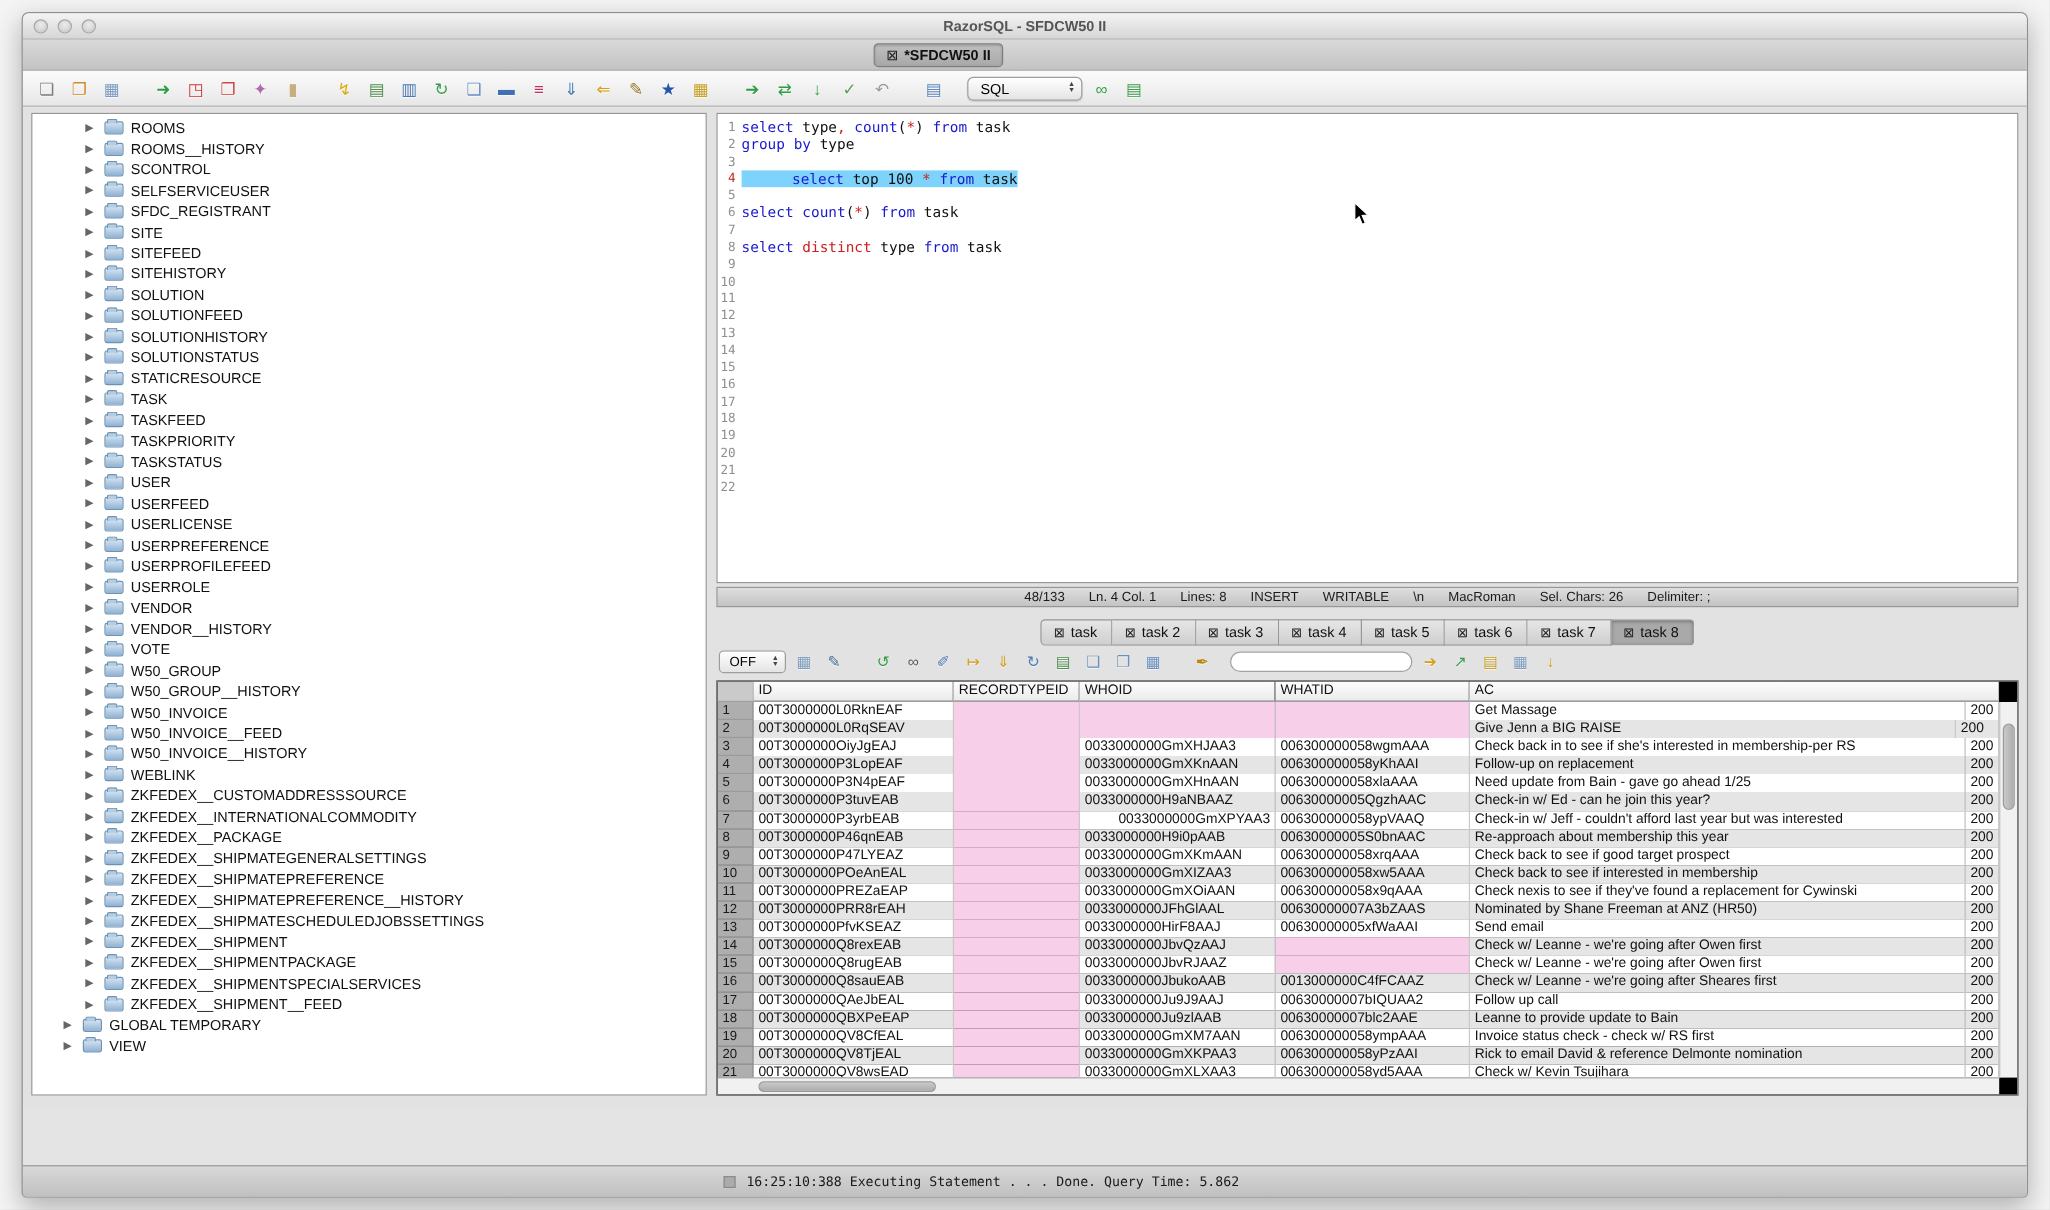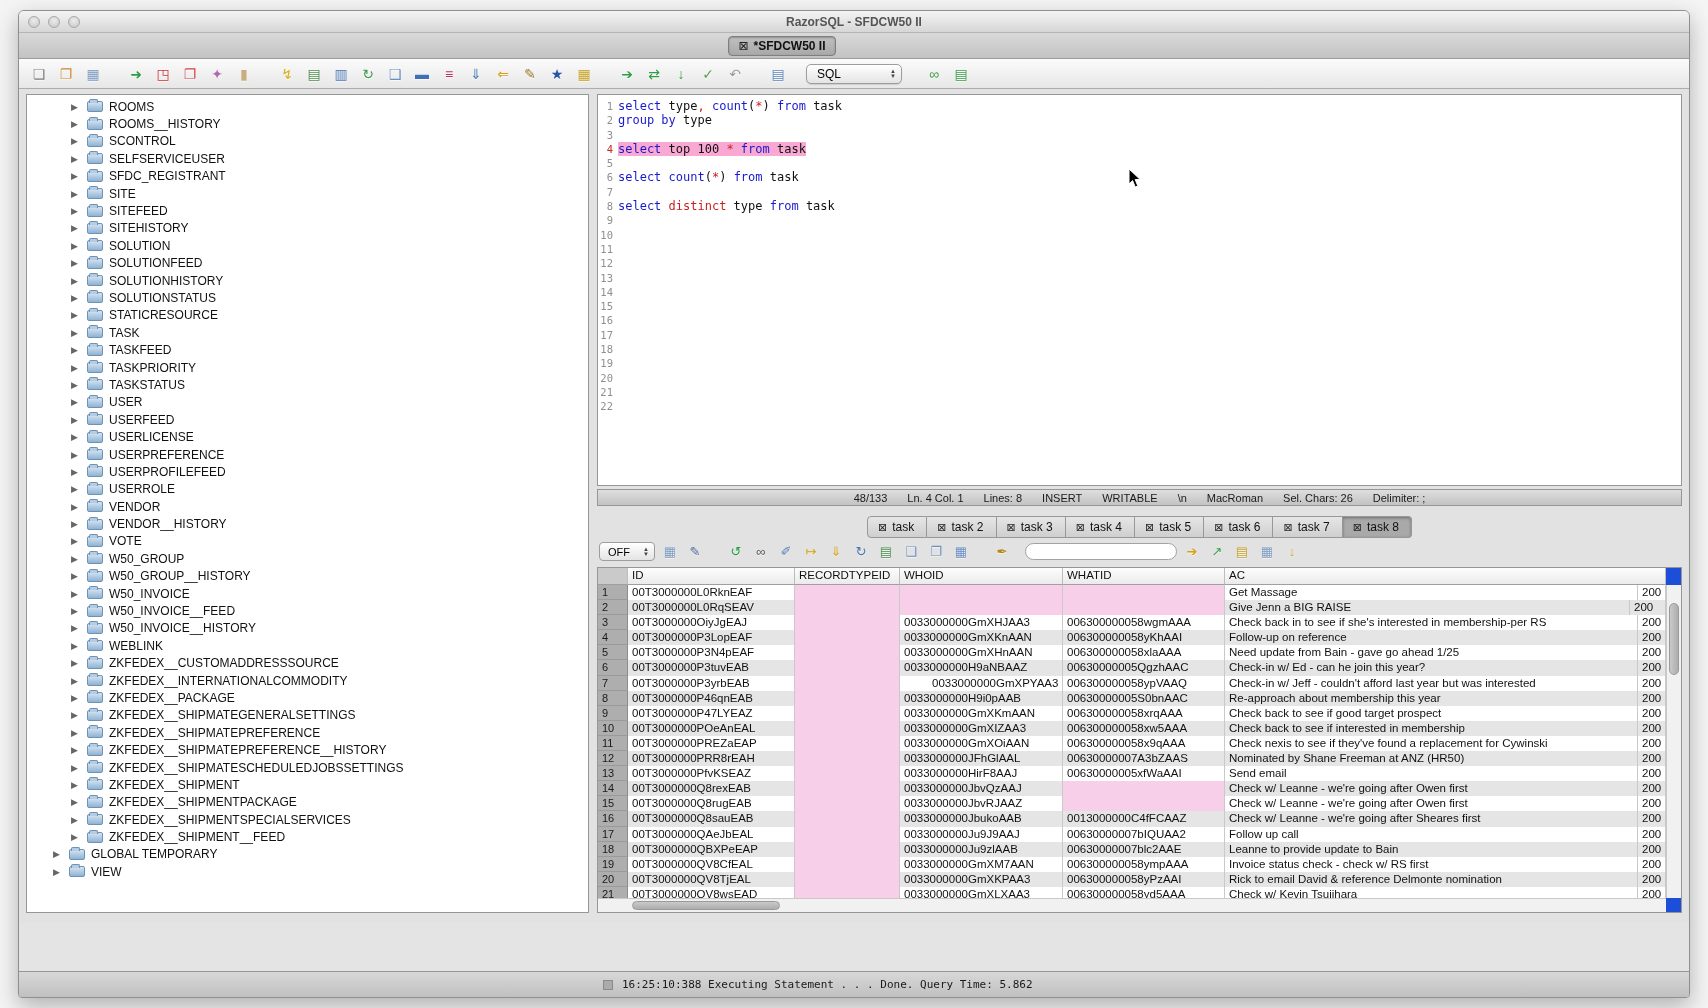--- a/index.html
+++ b/index.html
@@ -27,21 +27,21 @@
     box-shadow:inset 0 1px 2px rgba(0,0,0,.25); }
   .doc-tab .x { font-size:12px; font-weight:normal; color:#222; }
 
   
   .toolbar { height:30px; background:linear-gradient(#fbfbfb,#e7e7e7); border-bottom:1px solid #adadad;
     display:flex; align-items:center; padding:0 10px; flex:0 0 auto; }
   .tbgroup { display:flex; align-items:center; gap:7px; }
   .tbi { width:20px; height:20px; font-size:14px; line-height:20px; text-align:center; cursor:default;
     text-shadow:0 1px 0 rgba(255,255,255,.6); }
   .tbi.gap { margin-left:16px; }
-  .mode-select { margin-left:18px; margin-right:22px; width:96px; height:20px; border:1px solid #9d9d9d; border-radius:5px;
+  .mode-select { margin-left:18px; margin-right:6px; width:96px; height:20px; border:1px solid #9d9d9d; border-radius:5px;
     background:linear-gradient(#ffffff,#e4e4e4); display:flex; align-items:center; font-size:12px; padding-left:10px;
     box-shadow:0 1px 1px rgba(0,0,0,.12); }
   .spin { margin-left:auto; margin-right:5px; display:flex; flex-direction:column; line-height:5px; font-size:6px; color:#444; }
   .off-select { width:56px; height:19px; border:1px solid #9d9d9d; border-radius:4px;
     background:linear-gradient(#ffffff,#e4e4e4); display:flex; align-items:center; font-size:11px; padding-left:8px; }
 
   
   .content { flex:1 1 auto; display:flex; padding:5px 7px 10px 7px; background:#e2e2e2; min-height:0; }
 
   
@@ -59,21 +59,21 @@
 
   
   .rpanel { flex:1 1 auto; display:flex; flex-direction:column; min-width:0; }
 
   
   .editor { height:392px; background:#fff; border:1px solid #969696; overflow:hidden; padding-top:4px; flex:0 0 auto; }
   .ed-line { height:14.3px; display:flex; font-family:"DejaVu Sans Mono","Liberation Mono",monospace; font-size:12px; }
   .ed-line .ln { width:20px; text-align:right; padding-right:5px; color:#8f8f8f; font-size:10.5px; line-height:14.3px; flex:0 0 auto; }
   .ed-line .ln.cur { color:#cc2222; }
   .ed-line .code { white-space:pre; line-height:14.3px; }
-  .code.sel { background:#f9a8d4; }
+  .code.sel { background:#7dd3fc;padding-left:42px; }
   .tk-k { color:#1a1acd; } .tk-r { color:#cb1f1f; } .tk-p { color:#111; }
 
   
   .ed-status { height:17px; margin-top:3px; background:linear-gradient(#dedede,#c3c3c3); border:1px solid #969696;
     display:flex; align-items:center; justify-content:center; gap:20px; font-size:11px; color:#1a1a1a; flex:0 0 auto; }
 
   
   .rtabs { height:23px; margin-top:9px; display:flex; align-items:flex-end; justify-content:center; flex:0 0 auto; }
   .rtab { display:flex; align-items:center; gap:5px; padding:3px 12px 3px 10px; font-size:12px; color:#111;
     background:linear-gradient(#e6e6e6,#cfcfcf); border:1px solid #989898; border-left:none; cursor:default; }
@@ -82,21 +82,21 @@
   .rtab.active { background:#a9a9a9; box-shadow:inset 0 1px 3px rgba(0,0,0,.35); }
   .rtab .x { font-size:11px; color:#222; }
 
   
   .rtoolbar { height:27px; display:flex; align-items:center; gap:6px; padding:0 2px; flex:0 0 auto; }
   .rtoolbar .tbi { width:18px; height:18px; font-size:13px; line-height:18px; }
   .search-input { width:152px; height:17px; border:1px solid #a2a2a2; border-radius:9px; background:#fff;
     margin-left:8px; font-size:11px; padding:0 8px; outline:none; }
 
   
-  .grid-wrap { flex:1 1 auto; margin-top:2px; border:1px solid #969696; background:#1d4ed8; position:relative; overflow:hidden; min-height:0; }
+  .grid-wrap { flex:1 1 auto; margin-top:2px; border:1px solid #969696; background:#000000; position:relative; overflow:hidden; min-height:0; }
   .grid { position:absolute; left:0; top:0; right:15px; bottom:14px; overflow:hidden; }
   .g-head { display:flex; height:17px; }
   .g-hc { background:linear-gradient(#fdfdfd,#ebebeb); border-right:1px solid #bdbdbd; border-bottom:1px solid #9f9f9f;
     font-size:11.5px; color:#111; padding:1px 4px 0 4px; white-space:nowrap; overflow:hidden; flex:0 0 auto; }
   .g-hc.corner { background:#cacaca; }
   .g-hc.last { flex:1 1 auto; }
   .g-row { display:flex; height:15.1px; }
   .g-rn { width:30px; flex:0 0 auto; background:#aeaeae; border-right:1px solid #8d8d8d; border-bottom:1px solid #9a9a9a;
     font-size:11px; color:#1a1a1a; padding:0 0 0 4px; line-height:15px; }
   .g-c { font-size:11.5px; color:#111; padding:0 4px; line-height:15px; white-space:nowrap; overflow:hidden;
@@ -626,21 +626,21 @@
               <span class="g-c" style="width: 162px;">006300000058wgmAAA</span>
               <span class="g-c" style="width: 413px;">Check back in to see if she's interested in membership-per RS</span>
               <span class="g-c last">200</span>
             </div>
             <div class="g-row even">
               <span class="g-rn">4</span>
               <span class="g-c" style="width: 167px;">00T3000000P3LopEAF</span>
               <span class="g-c null" style="width: 105px;"></span>
               <span class="g-c" style="width: 163px;">0033000000GmXKnAAN</span>
               <span class="g-c" style="width: 162px;">006300000058yKhAAI</span>
-              <span class="g-c" style="width: 413px;">Follow-up on reference</span>
+              <span class="g-c" style="width: 413px;">Follow-up on replacement</span>
               <span class="g-c last">200</span>
             </div>
             <div class="g-row odd">
               <span class="g-rn">5</span>
               <span class="g-c" style="width: 167px;">00T3000000P3N4pEAF</span>
               <span class="g-c null" style="width: 105px;"></span>
               <span class="g-c" style="width: 163px;">0033000000GmXHnAAN</span>
               <span class="g-c" style="width: 162px;">006300000058xlaAAA</span>
               <span class="g-c" style="width: 413px;">Need update from Bain - gave go ahead 1/25</span>
               <span class="g-c last">200</span>

